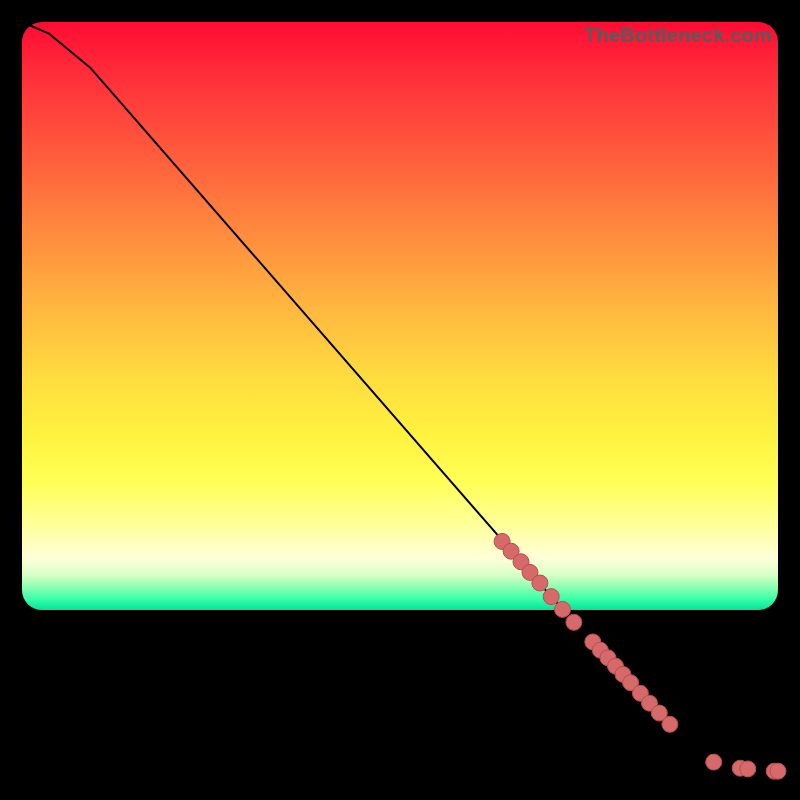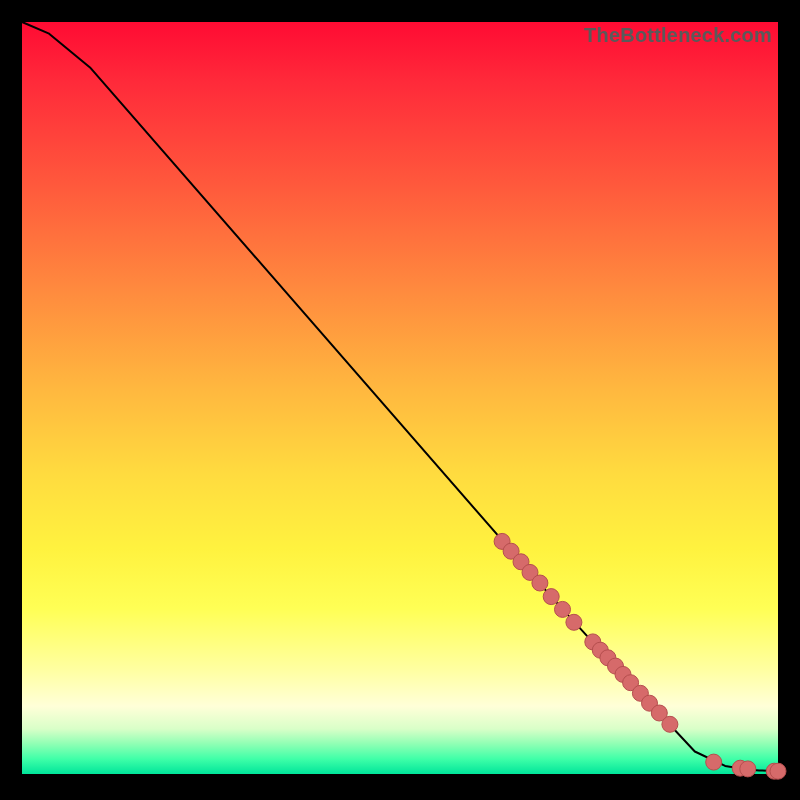--- a/index.html
+++ b/index.html
@@ -15,39 +15,40 @@
     position: relative;
     width: 800px;
     height: 800px;
     background: #000;
   }
   .plot {
     position: absolute;
     left: 22px;
     top: 22px;
     width: 756px;
-    height: 752px;
+    height: 588px;
     
     background: linear-gradient(
       to bottom,
       #ff0b33 0%,
       #ff2a3a 8%,
       #ff5a3c 22%,
       #ff883e 35%,
       #ffb53f 48%,
       #ffdb3f 60%,
       #fff23f 70%,
       #ffff55 78%,
       #ffffa0 86%,
       #ffffd8 91%,
       #d9ffc8 94%,
       #8fffb4 96%,
       #3fffa8 98%,
       #00e59a 100%
     );
+    border-radius: 20px;
   }
   .branding {
     position: absolute;
     top: 2px;
     right: 6px;
     color: #5a5a5a;
     font-size: 20px;
     font-weight: 600;
     letter-spacing: 0.2px;
     user-select: none;

